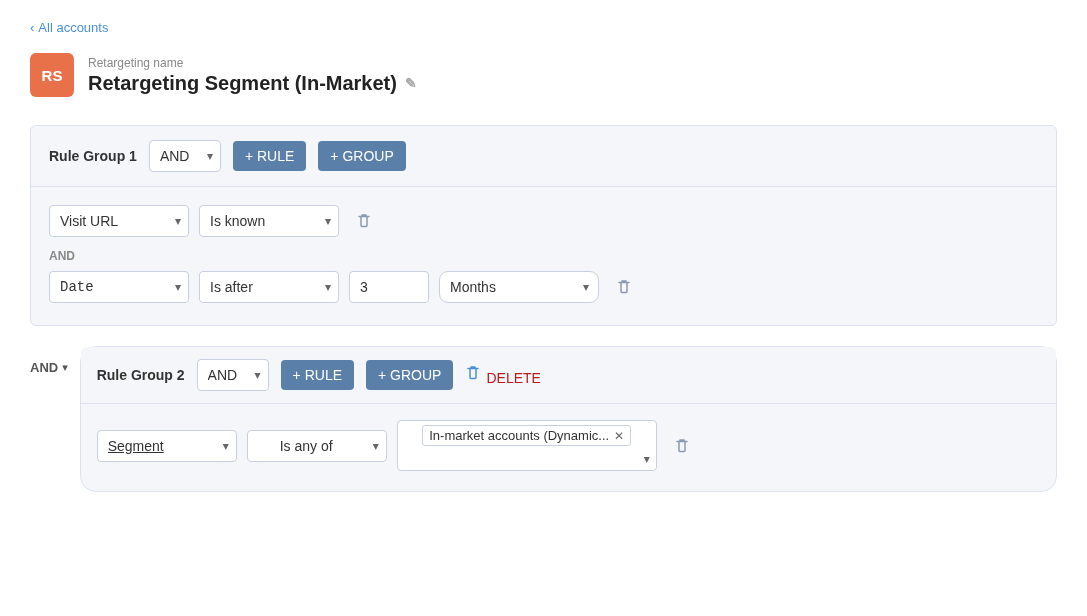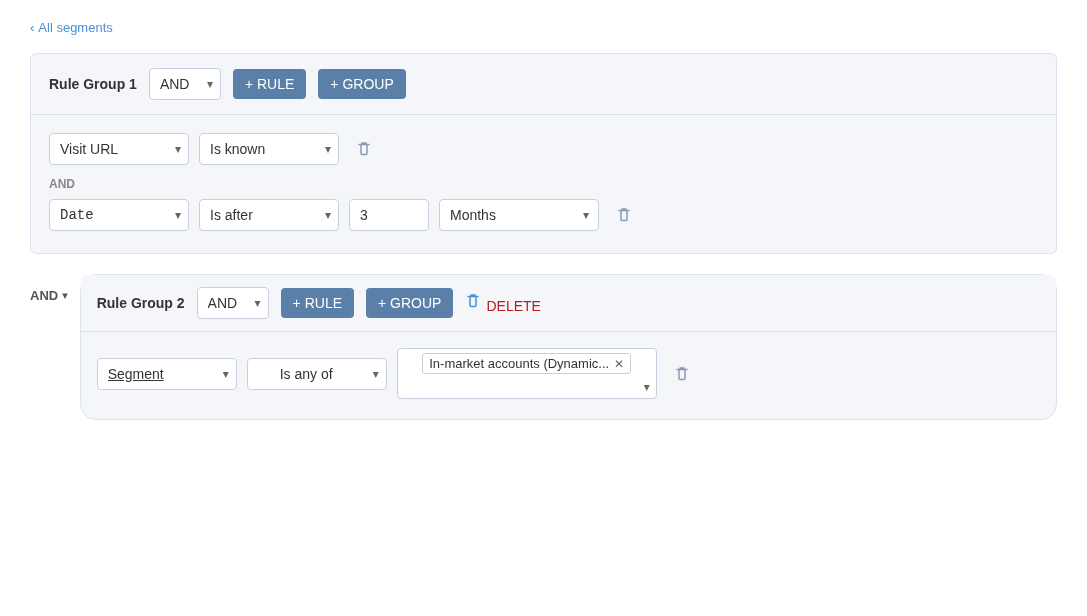--- a/index.html
+++ b/index.html
@@ -294,23 +294,33 @@
       cursor: pointer;
     }
   </style>
 </head>
 <body>
 
 <div class="page-container">
 
   <a class="back-link">
     <span>‹</span>
-    <span>All segments</span>
+    <span>All accounts</span>
   </a>
 
+  <div class="header-section">
+    <div class="rs-avatar">RS</div>
+    <div class="header-text">
+      <div class="label">Retargeting name</div>
+      <div class="title">
+        <span>Retargeting Segment (In-Market)</span>
+        <span class="edit-icon">✎</span>
+      </div>
+    </div>
+  </div>
 
   <div class="rule-group-container">
     <div class="rule-group-header">
       <span class="rule-group-title">Rule Group 1</span>
 
       <div class="select-wrapper">
         <select class="select-dropdown">
           <option>AND</option>
           <option>OR</option>
         </select>
@@ -366,21 +376,21 @@
             <option>Is after</option>
             <option>Is before</option>
             <option>Is equal to</option>
           </select>
           <span class="select-arrow">▾</span>
         </div>
 
         <input class="text-input" type="text" value="3" style="">
 
         <div class="months-select-wrapper">
-          <select class="months-select" style="min-width:160px;">
+          <select class="months-select" style="min-width:160px;border-radius:9px;">
             <option>Months</option>
             <option>Days</option>
             <option>Weeks</option>
             <option>Years</option>
           </select>
           <span class="select-arrow" style="right:10px;">▾</span>
         </div>
 
         <div class="trash-icon">
           <svg width="16" height="18" viewBox="0 0 16 18" fill="none" xmlns="http://www.w3.org/2000/svg">

